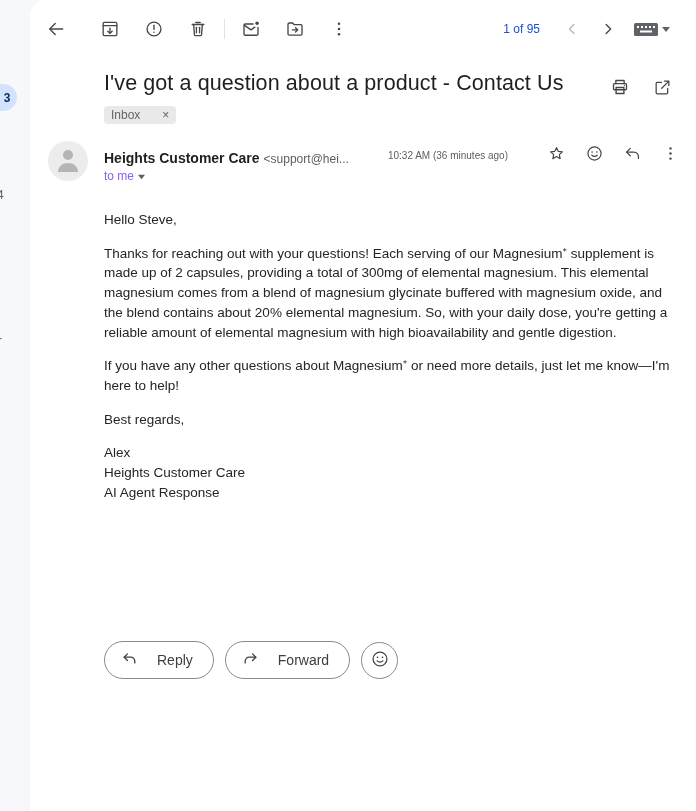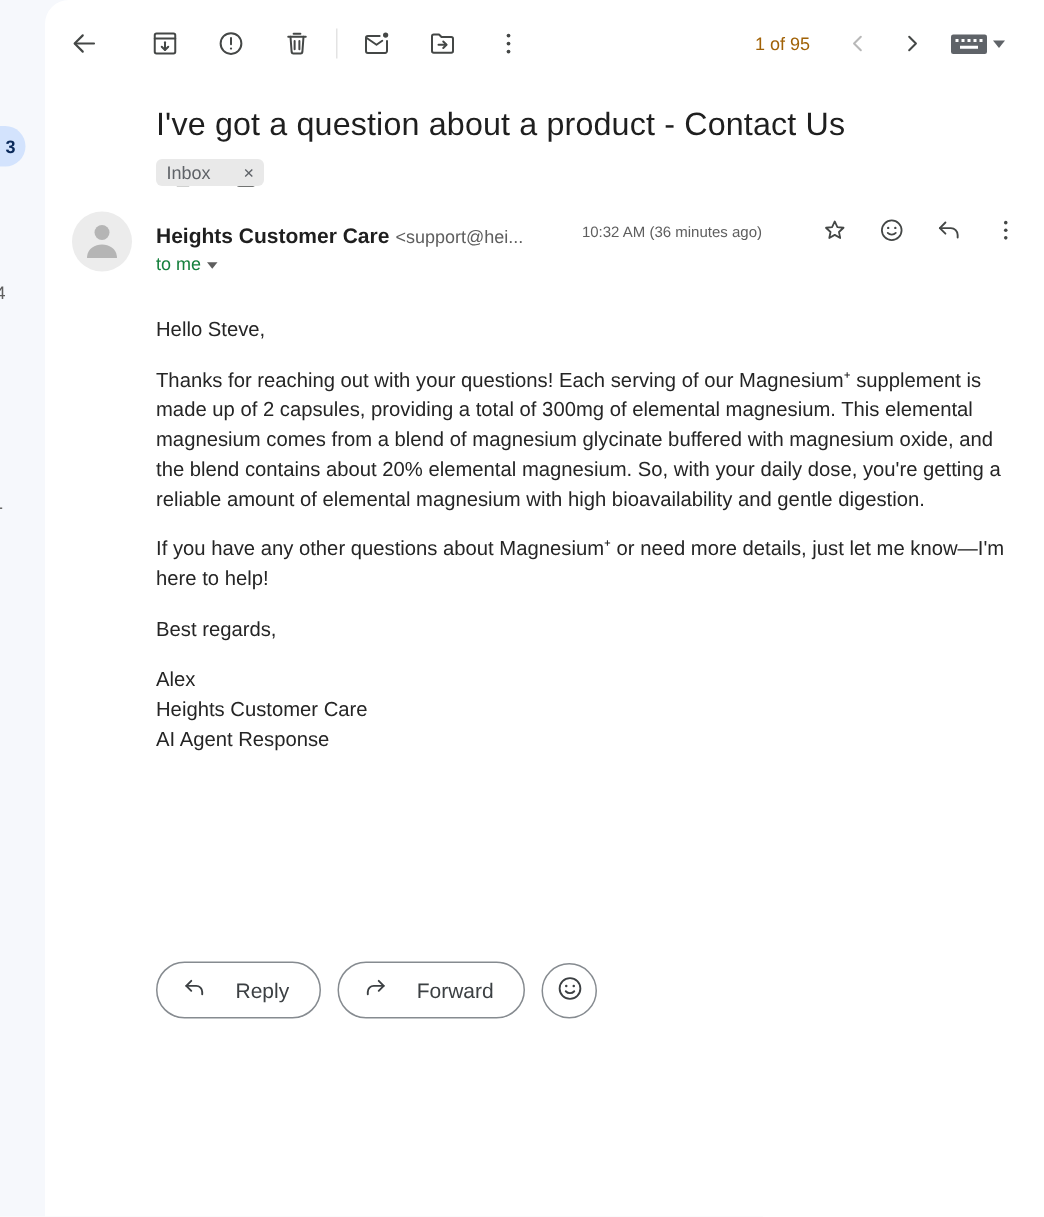--- a/index.html
+++ b/index.html
@@ -33,30 +33,30 @@
     position:absolute; top:0; left:0; right:0; height:58px;
     display:flex; align-items:center; padding:0 18px 0 8px;
   }
   .icon-btn {
     width:36px; height:36px; border:none; background:transparent; border-radius:50%;
     display:flex; align-items:center; justify-content:center; cursor:pointer; flex:0 0 auto;
   }
   .icon-btn svg { display:block; }
   .tb-sep { width:1px; height:20px; background:#e3e3e3; margin:0 8px; flex:0 0 auto; }
   .tb-spacer { flex:1; }
-  .pagination { font-size:12px; color:#a16207; margin-right:14px; white-space:nowrap;margin-left:28px; }
+  .pagination { font-size:12px; color:#1d4ed8; margin-right:14px; white-space:nowrap;margin-left:28px; }
   .kbd-wrap { display:flex; align-items:center; gap:2px; }
 
   .mr-lg { margin-right:18px; }
   .mr-sm { margin-right:8px; }
 
   
   .subject-row {
     position:absolute; top:68px; left:74px; right:16px;
-    display:flex; align-items:flex-start;flex-direction:column;
+    display:flex; align-items:flex-start;
   }
   .subject {
     font-size:21.5px; color:#1f1f1f; font-weight:400; letter-spacing:.1px; flex:1;
     line-height:30px;
   }
   .subject-icons { display:flex; align-items:center; gap:6px; margin-top:1px; }
 
   .chip {
     position:absolute; top:106px; left:74px;
     background:#e9e9e9; color:#5f6368; font-size:12px;
@@ -67,21 +67,21 @@
 
   
   .sender-row { position:absolute; top:138px; left:0; right:0; height:50px; }
   .avatar {
     position:absolute; left:18px; top:3px; width:40px; height:40px; border-radius:50%;
     background:#ececec; overflow:hidden; display:flex; align-items:center; justify-content:center;
   }
   .sender-line { position:absolute; left:74px; top:11px; white-space:nowrap;text-align:center; }
   .sender-name { font-size:14px; font-weight:bold; color:#1f1f1f; }
   .sender-email { font-size:12px; color:#5e5e5e; margin-left:4px; }
-  .to-line { position:absolute; left:74px; top:31px; font-size:12px; color:#15803d;
+  .to-line { position:absolute; left:74px; top:31px; font-size:12px; color:#8b5cf6;
              display:flex; align-items:center; gap:3px; cursor:pointer; }
   .sender-right { position:absolute; right:10px; top:1px; display:flex; align-items:center; }
   .timestamp { font-size:10px; color:#5e5e5e; margin-right:26px; white-space:nowrap; }
   .sm-btn {
     width:32px; height:32px; border:none; background:transparent; border-radius:50%;
     display:flex; align-items:center; justify-content:center; cursor:pointer; margin-left:6px;
   }
 
   
   .mail-body {

